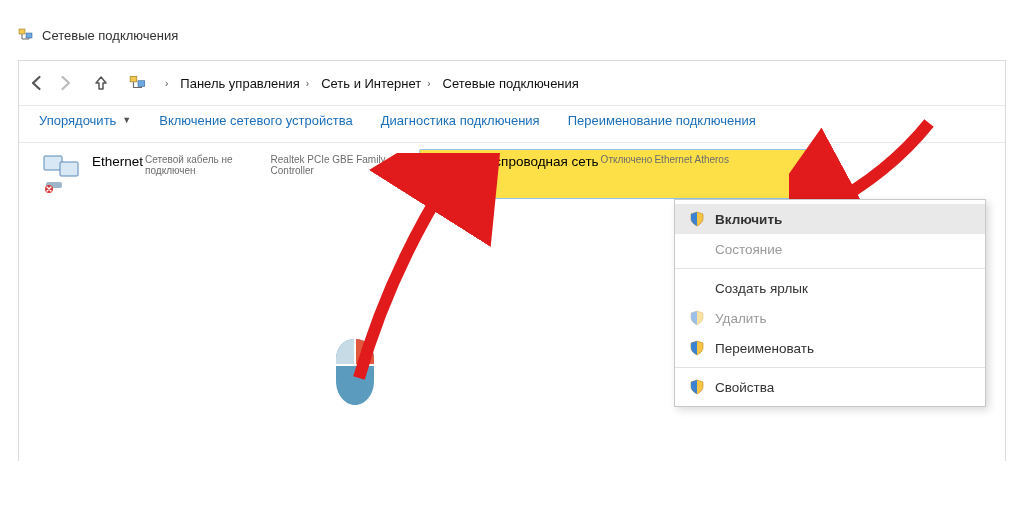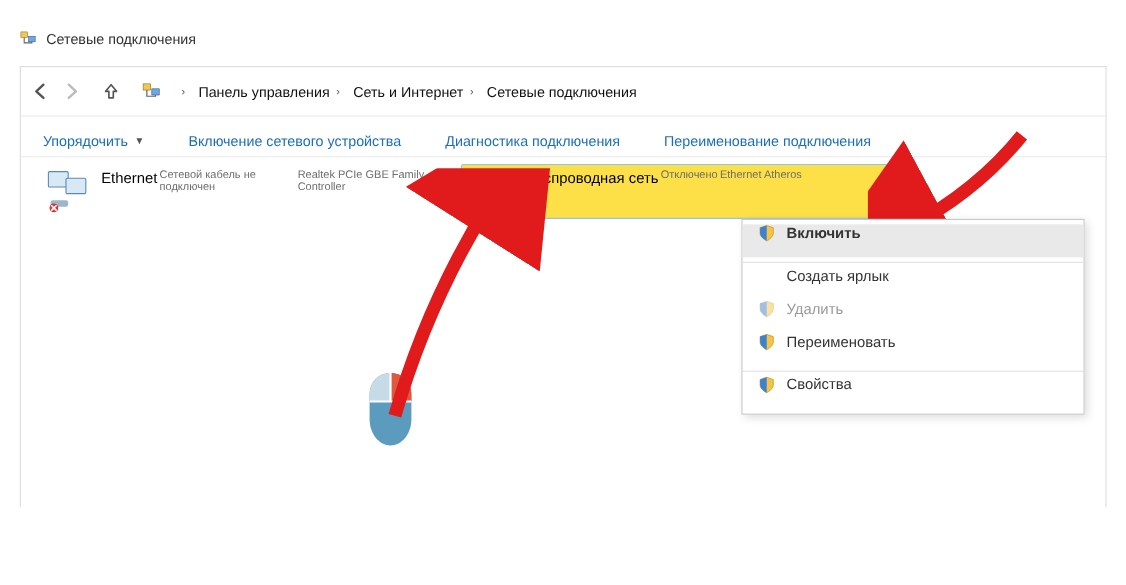--- a/index.html
+++ b/index.html
@@ -7,33 +7,33 @@
   .titlebar{display:flex;align-items:center;gap:8px;height:26px}
   .title-icon{width:16px;height:16px}
   .title-text{font-size:13px}
   .panel{border:1px solid #dcdcdc;margin-top:12px;height:460px;position:relative;overflow:hidden}
   .navrow{display:flex;align-items:center;height:44px;padding:0 4px}
   .nav-btn{width:28px;height:28px;display:flex;align-items:center;justify-content:center;border-radius:2px;cursor:pointer}
   .nav-sep{width:8px}
   .loc-icon{width:18px;height:18px;margin:0 6px}
   .crumb{display:flex;align-items:center;height:28px;padding:0 6px;color:#111;cursor:pointer;border-radius:2px;white-space:nowrap}
   .crumb-caret{margin-left:6px;font-size:10px;color:#555}
-  .toolbar{display:flex;align-items:flex-end;height:36px;padding:0 10px;border-top:1px solid #eaeaea;border-bottom:1px solid #eaeaea;gap:20px}
+  .toolbar{display:flex;align-items:flex-start;height:36px;padding:0 10px;border-top:1px solid #eaeaea;border-bottom:1px solid #eaeaea;gap:8px}
   .tool-btn{display:flex;align-items:center;height:28px;padding:0 10px;color:#1b6fba;cursor:pointer;border-radius:2px;white-space:nowrap}
   .tool-btn.last{padding-right:0}
   .tool-caret{margin-left:6px;font-size:9px;color:#555}
   .content{position:relative;flex:1;height:calc(100% - 80px)}
   .adapter{position:absolute;display:flex;gap:10px;padding:4px 8px;border:1px solid transparent;border-radius:2px;cursor:pointer;width:370px}
   .adapter.selected{background:#fde047;border-color:#8fc5ea}
   .adapter-icon{width:40px;height:40px;position:relative}
   .adapter-body{display:flex;flex-direction:row;gap:2px}
   .adapter-name{color:#000;font-size:13.5px}
   .adapter-sub{color:#6d6d6d;font-size:10px}
   .context-menu{position:absolute;left:655px;top:56px;width:310px;background:#fff;border:1px solid #c8c8c8;box-shadow:3px 3px 8px rgba(0,0,0,0.15);padding:4px 0;z-index:20}
-  .cm-item{display:flex;height:30px;padding:0 14px;gap:10px;cursor:pointer}
+  .cm-item{display:flex;align-items:center;height:30px;padding:0 14px;gap:10px;cursor:pointer}
   .cm-item.hover{background:#e9e9e9}
   .cm-item.disabled{color:#9a9a9a;cursor:default}
   .cm-sep{height:1px;background:#e2e2e2;margin:4px 0}
   .cm-text{font-size:13.5px;font-weight:500}
   .cm-item.hover .cm-text{font-weight:600}
   .shield{width:16px;height:16px;display:inline-block}
   .shield-blank{width:16px;height:16px;display:inline-block}
   
   .arrow-svg{position:absolute;pointer-events:none;z-index:15}
   
@@ -154,20 +154,24 @@
       <div class="context-menu">
         <div class="cm-item hover">
           <span class="shield">
             <svg width="16" height="16" viewBox="0 0 16 16">
                 <path d="M8 1 L14 3 V8 C14 12 8 15 8 15 C8 15 2 12 2 8 V3 Z" fill="#f6c445" stroke="#c08a1e" stroke-width="0.6"></path>
                 <path d="M8 1 L8 15 C8 15 2 12 2 8 V3 Z" fill="#3b82d0"></path>
               </svg>
           </span>
           <span class="cm-text">Включить</span>
         </div>
+        <div class="cm-item disabled">
+          <span class="shield-blank"></span>
+          <span class="cm-text">Состояние</span>
+        </div>
         <div class="cm-sep"></div>
         <div class="cm-item">
           <span class="shield-blank"></span>
           <span class="cm-text">Создать ярлык</span>
         </div>
         <div class="cm-item disabled">
           <span class="shield" style="opacity:0.5">
             <svg width="16" height="16" viewBox="0 0 16 16">
                 <path d="M8 1 L14 3 V8 C14 12 8 15 8 15 C8 15 2 12 2 8 V3 Z" fill="#f6c445" stroke="#c08a1e" stroke-width="0.6"></path>
                 <path d="M8 1 L8 15 C8 15 2 12 2 8 V3 Z" fill="#3b82d0"></path>

